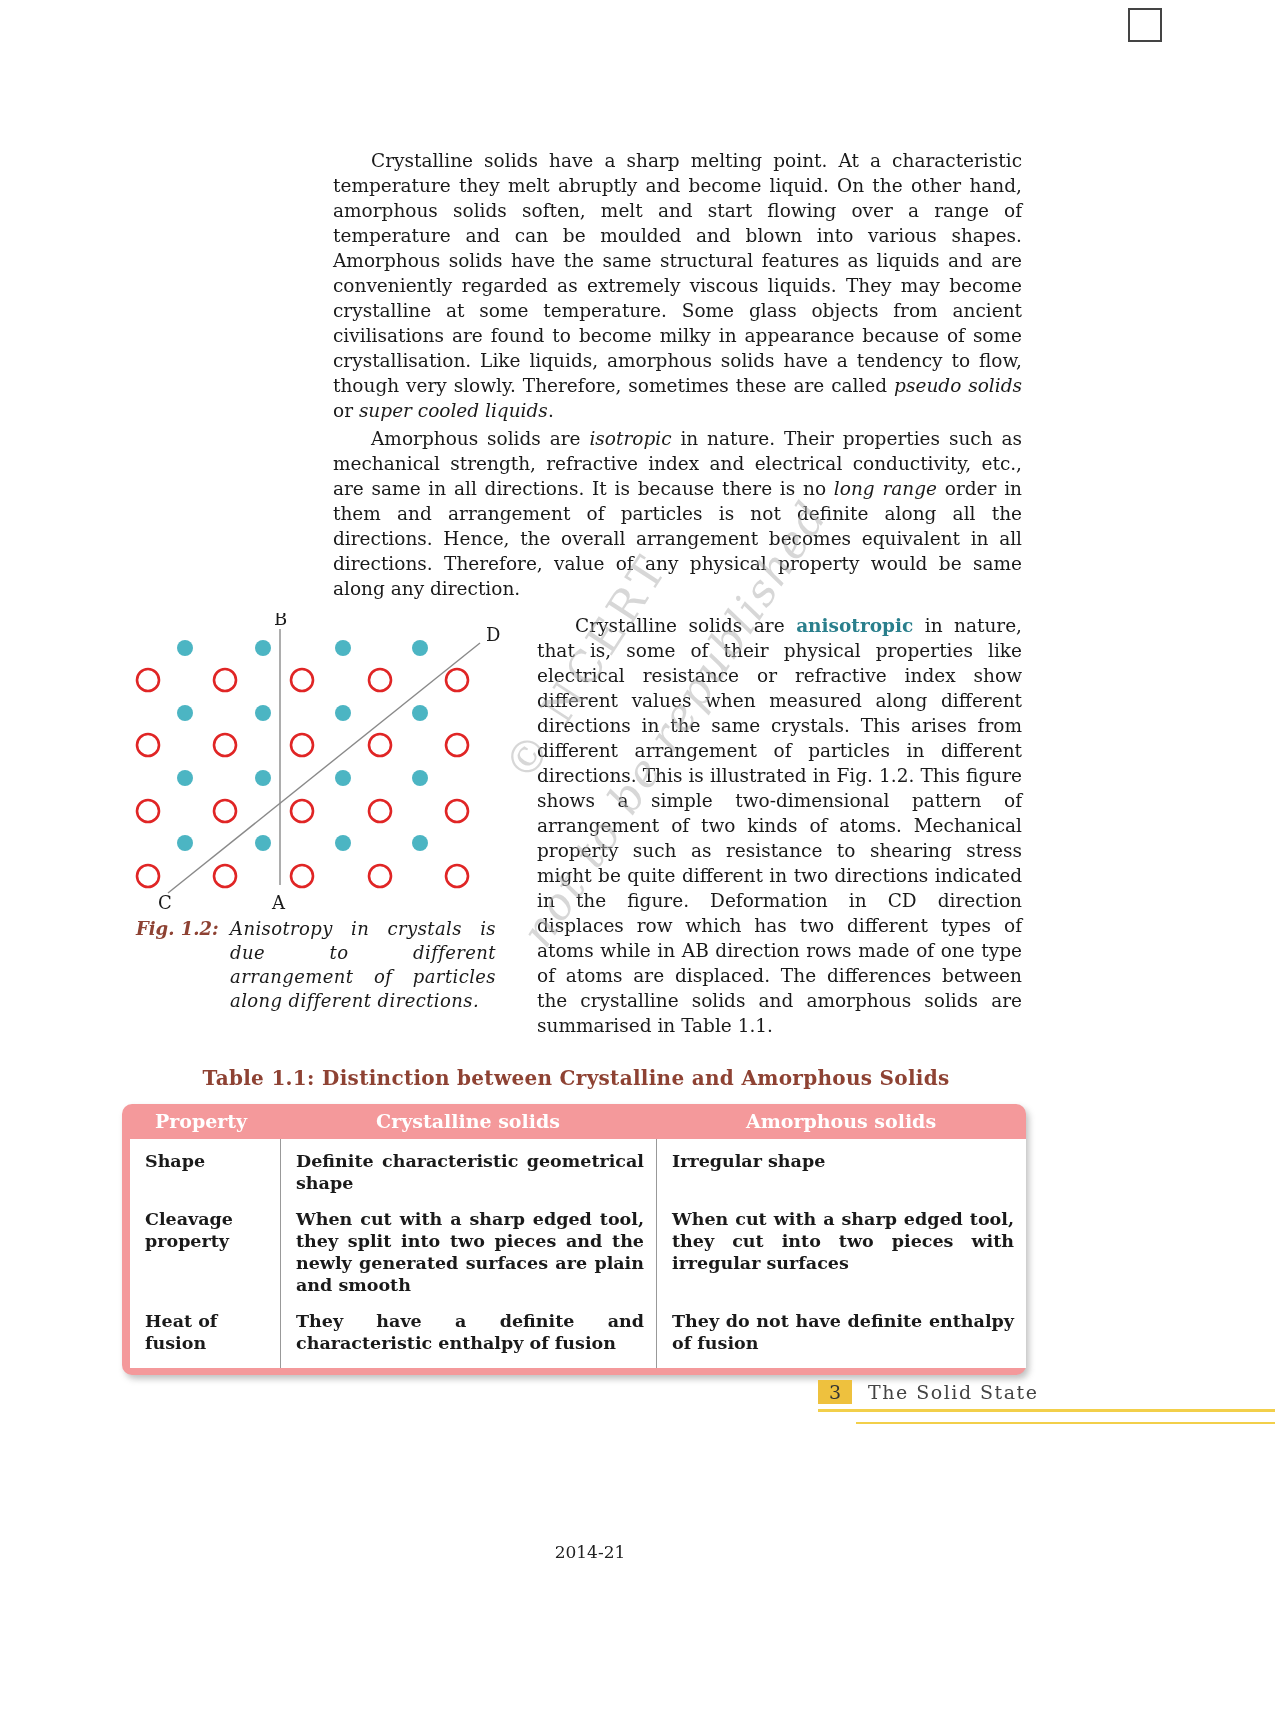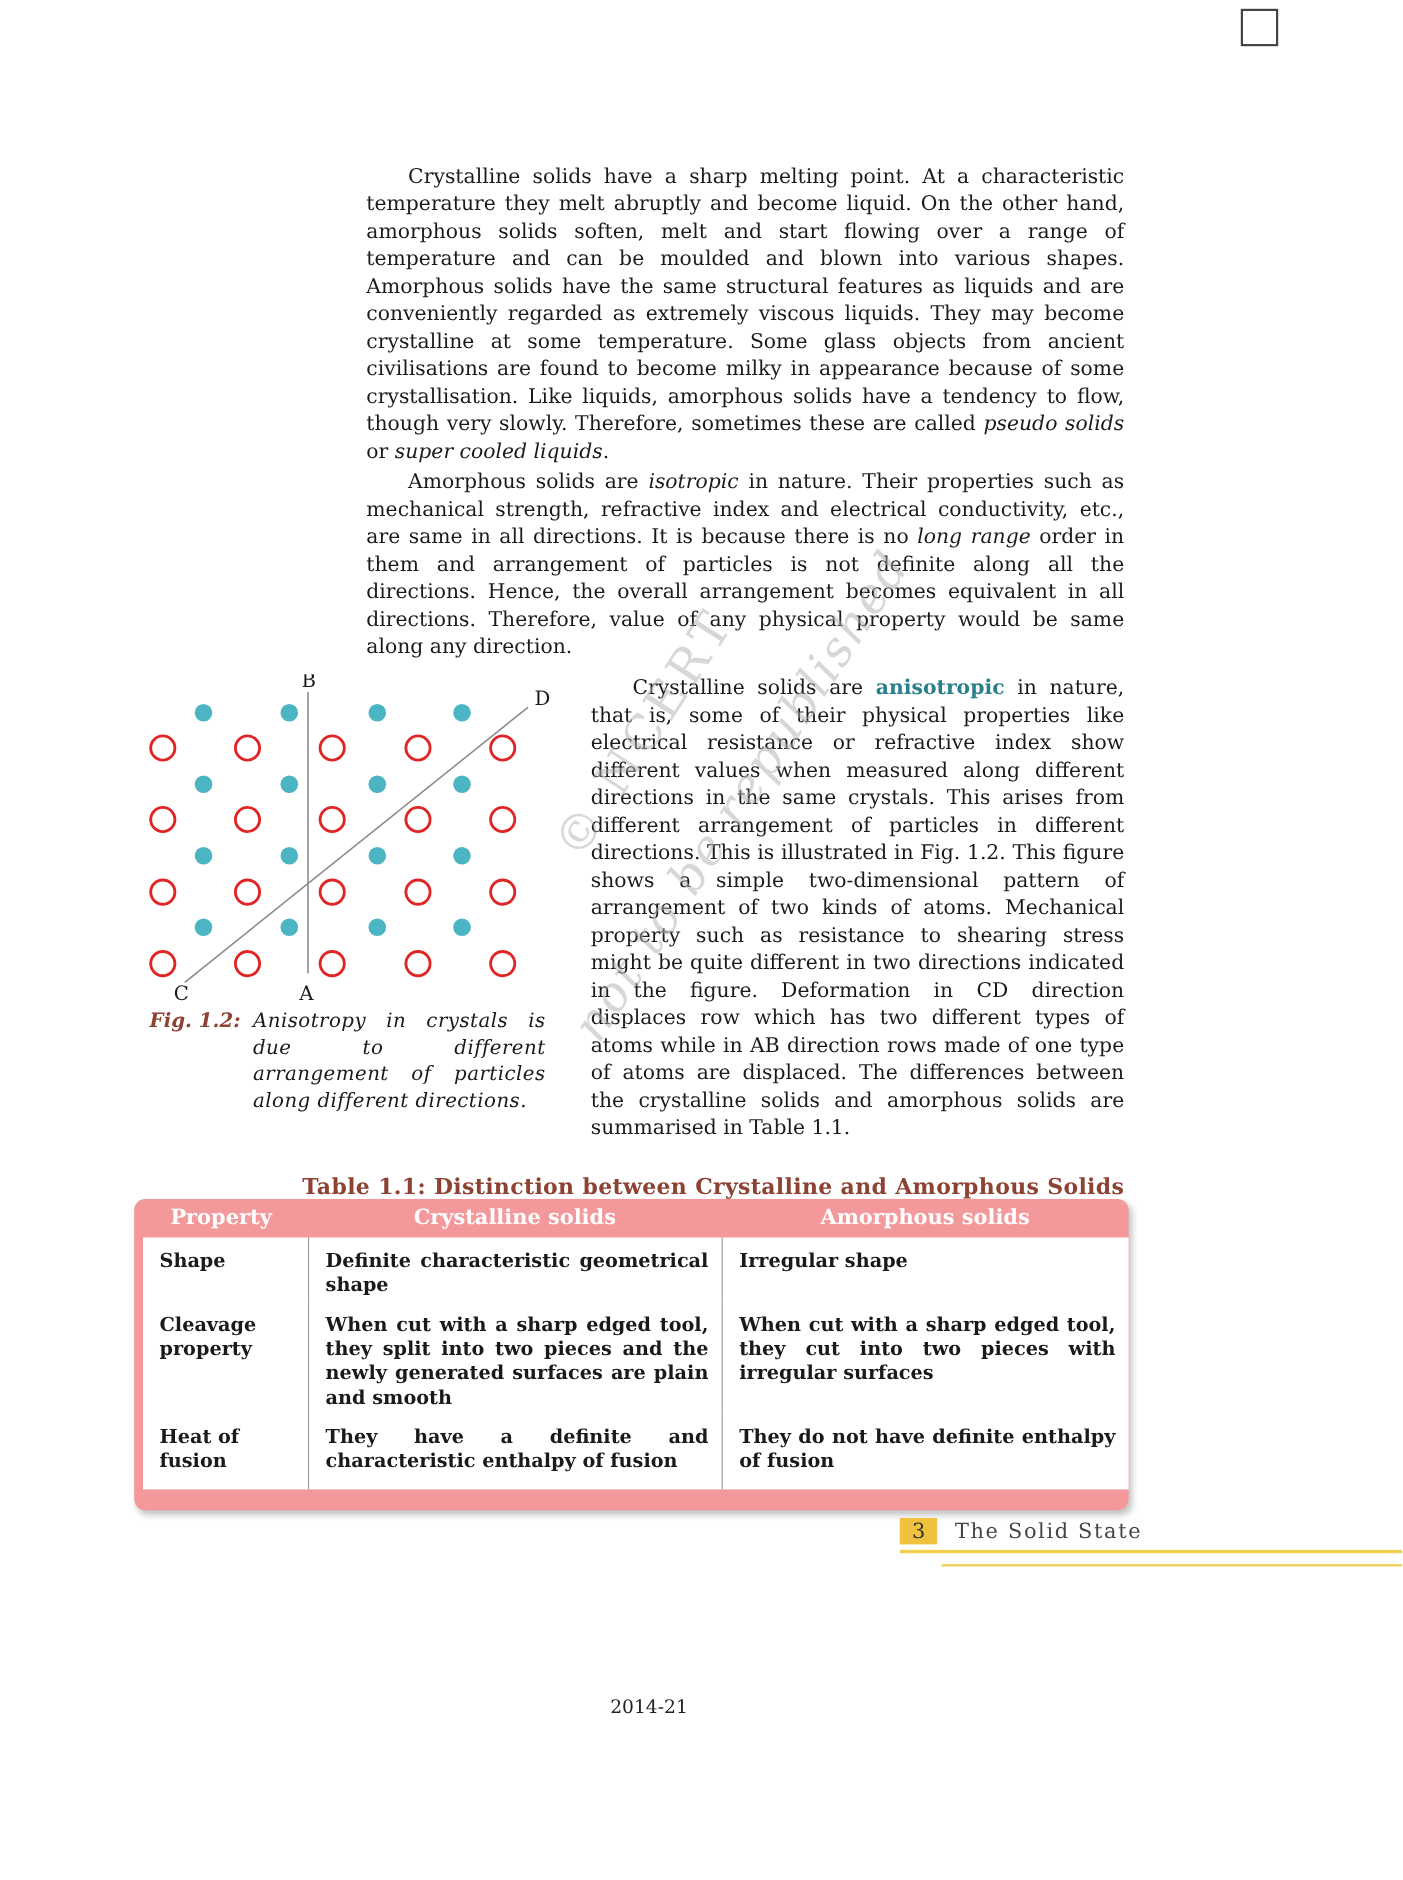--- a/index.html
+++ b/index.html
@@ -33,28 +33,28 @@
     display:flex; margin-top:4px; padding-left:6px;
     font-size:18px; line-height:24px; font-style:italic;
   }
   .fig-caption .fig-label { font-weight:bold; color:var(--heading-brown,#8e4233); flex:none; width:94px; }
   .fig-caption .cap-text { width:266px; text-align:justify; letter-spacing:0.4px; }
 
   .side-text { margin-left:27px; width:493px; font-size:18.5px; line-height:25px; text-align:justify; }
   .side-text p { text-indent:38px; }
 
   .table-title {
-    margin-top:28px; text-align:right; font-weight:bold; font-size:20px;
+    margin-top:28px; text-align:center; font-weight:bold; font-size:20px;
     color:var(--heading-brown,#8e4233); letter-spacing:0.3px;
   }
 
   .tablebox {
-    margin-left:-8px; width:904px;
+    margin-top:14px; margin-left:-8px; width:904px;
     background:var(--table-accent,#f4999b); border-radius:10px;
-    padding-bottom:19px; box-shadow:3px 4px 6px rgba(120,120,120,0.45);
+    padding-bottom:7px; box-shadow:3px 4px 6px rgba(120,120,120,0.45);
   }
   .thead {
     display:grid; grid-template-columns:158px 376px 1fr;
     padding:6px 0 7px; color:#fff; font-weight:bold; font-size:19px;
   }
   .thead .th { text-align:center; }
   .tbody { background:#fff; margin-left:8px;font-weight:bold; }
   .trow { display:grid; grid-template-columns:150px 376px 1fr; font-size:17.5px; line-height:22px; }
   .trow > div { padding:3px 12px 5px 15px; }
   .trow .td-p { padding-right:4px; }

